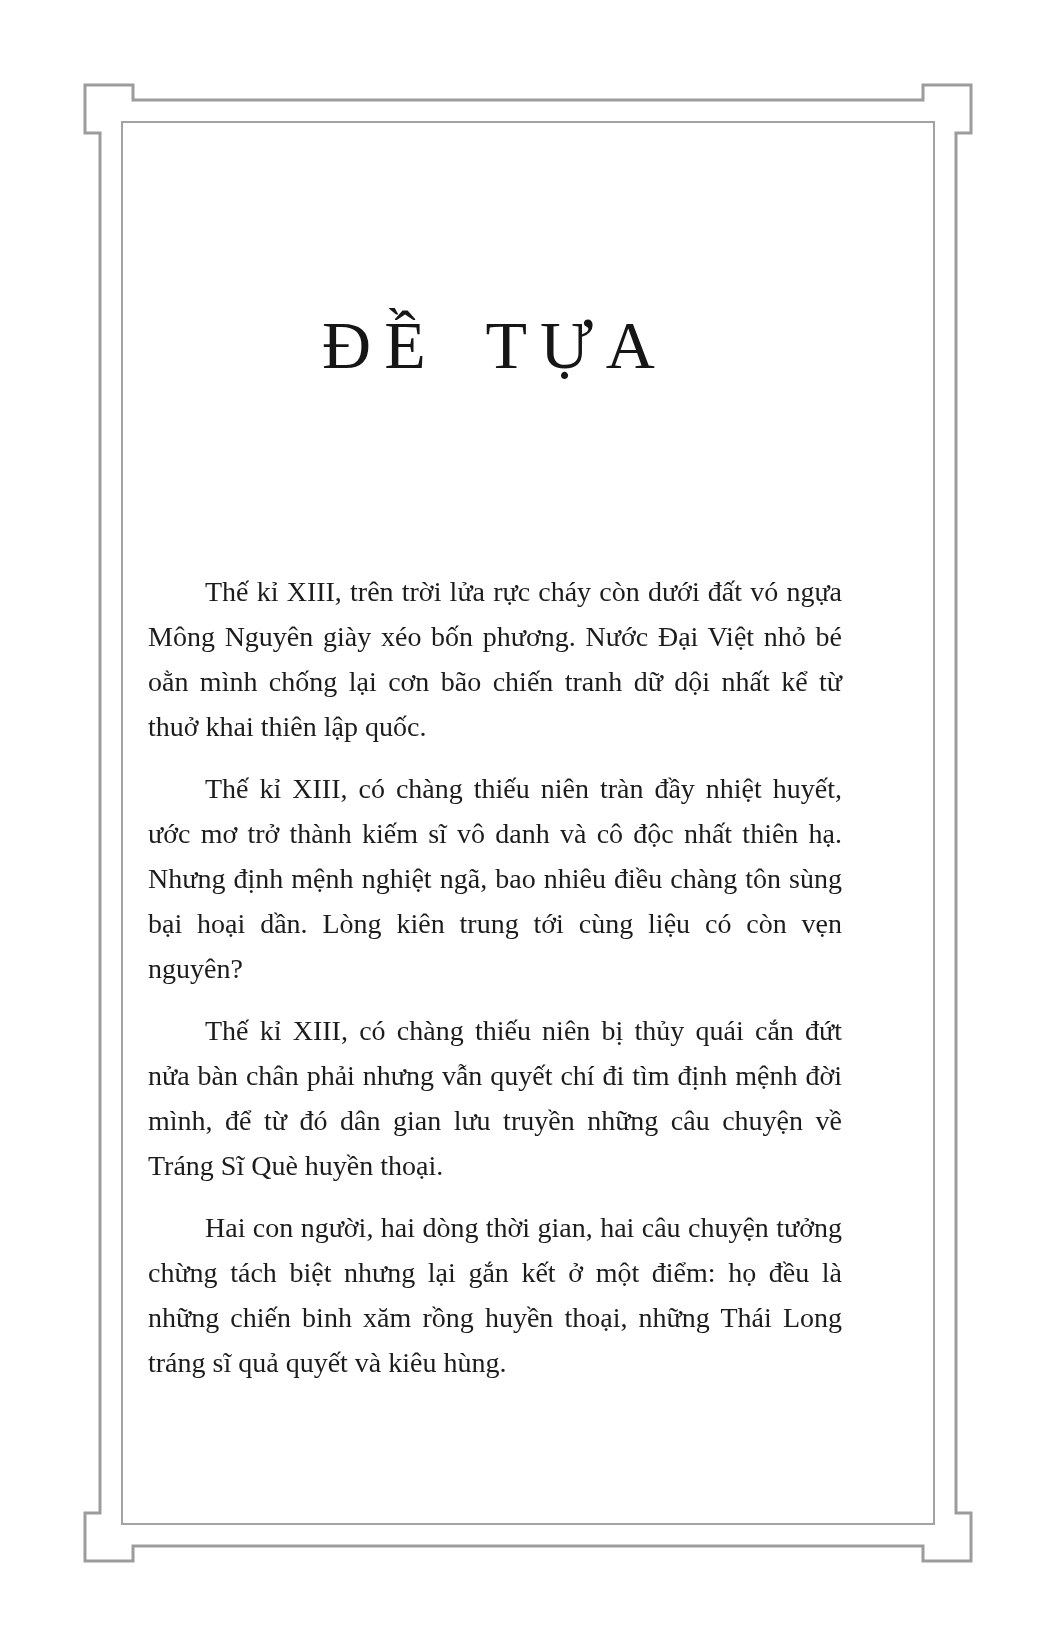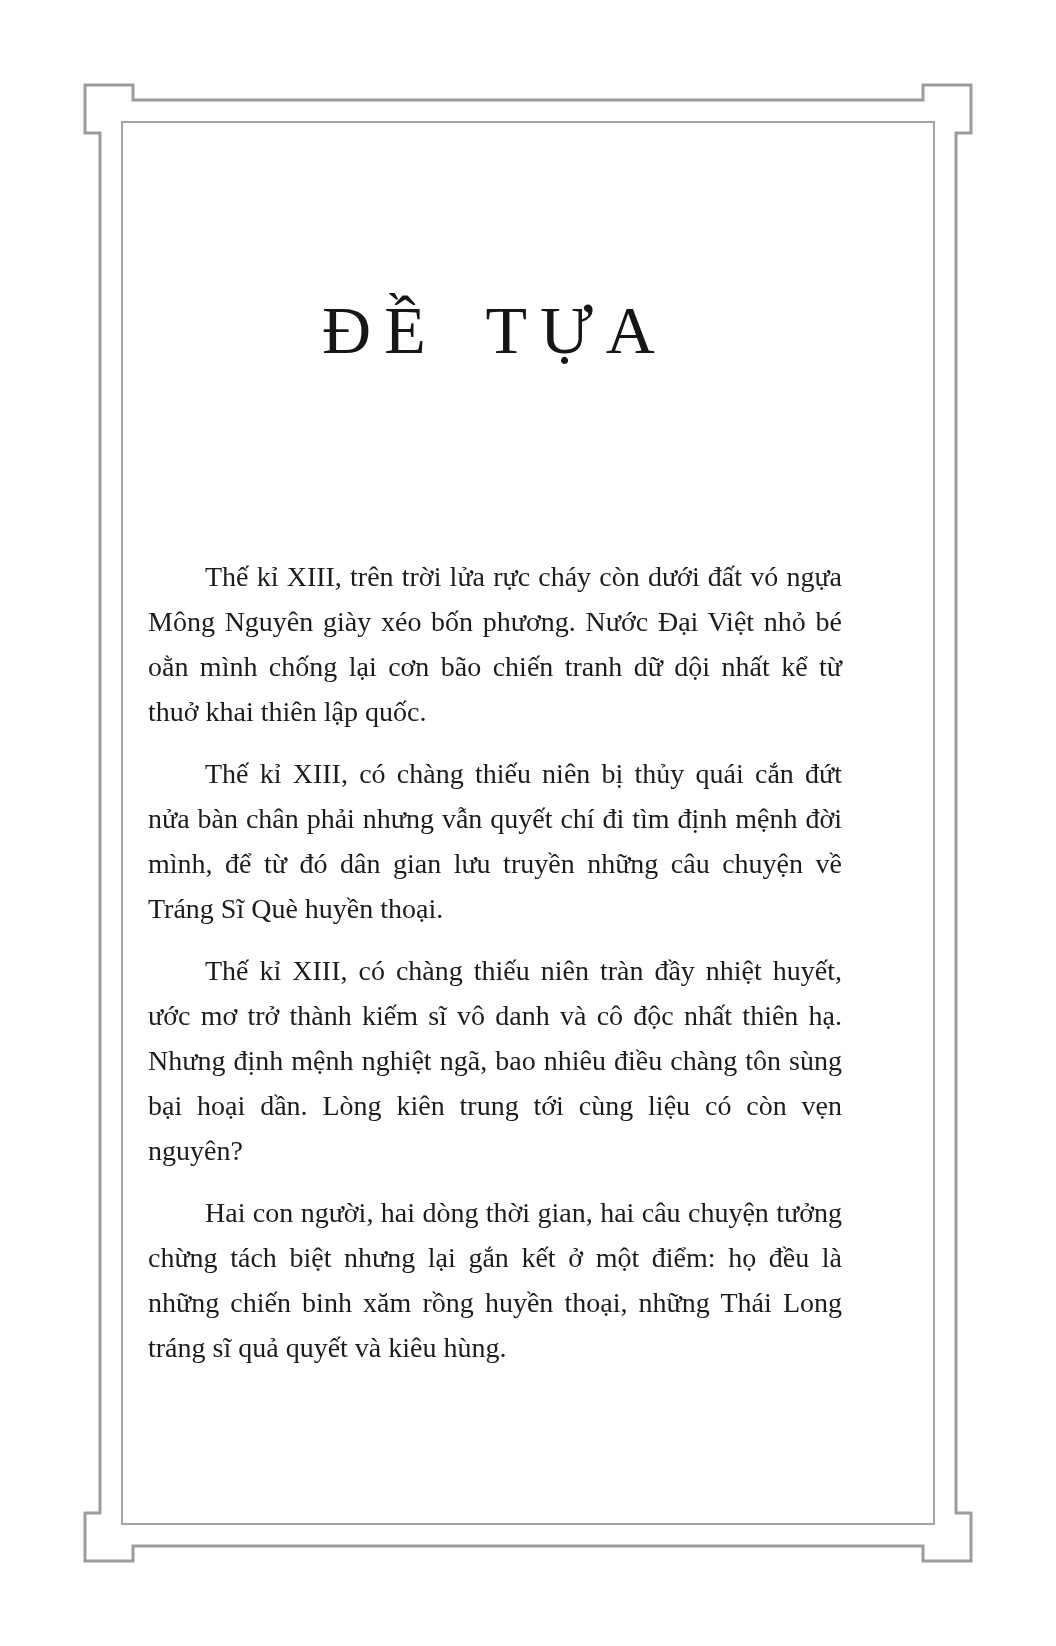--- a/index.html
+++ b/index.html
@@ -25,21 +25,21 @@
     pointer-events: none;
   }
   .content {
     position: absolute;
     left: 148px;
     top: 0;
     width: 694px;
     padding-top: 292px;
   }
   h1.title {
-    margin: 1px;
+    margin: 16px;
     font-size: 68px;
     font-weight: 500;
     letter-spacing: 13px;
     word-spacing: 18px;
     text-align: center;
     color: #161616;
     line-height: 1.1;
   }
   .body-text {
     margin-top: 186px;
@@ -73,19 +73,19 @@
              M 100,150 V 133 H 85 V 85 H 133 V 100 H 150" fill="none" stroke="#9c9c9c" stroke-width="3"></path>
 
     <rect x="122" y="122" width="812" height="1402" fill="none" stroke="#a3a3a3" stroke-width="2"></rect>
   </svg>
 
   <div class="content">
     <h1 class="title">ĐỀ TỰA</h1>
 
     <div class="body-text">
       <p>Thế kỉ XIII, trên trời lửa rực cháy còn dưới đất vó ngựa Mông Nguyên giày xéo bốn phương. Nước Đại Việt nhỏ bé oằn mình chống lại cơn bão chiến tranh dữ dội nhất kể từ thuở khai thiên lập quốc.</p>
+      <p>Thế kỉ XIII, có chàng thiếu niên tràn đầy nhiệt huyết, ước mơ trở thành kiếm sĩ vô danh và cô độc nhất thiên hạ. Nhưng định mệnh nghiệt ngã, bao nhiêu điều chàng tôn sùng bại hoại dần. Lòng kiên trung tới cùng liệu có còn vẹn nguyên?</p>
       <p>Thế kỉ XIII, có chàng thiếu niên bị thủy quái cắn đứt nửa bàn chân phải nhưng vẫn quyết chí đi tìm định mệnh đời mình, để từ đó dân gian lưu truyền những câu chuyện về Tráng Sĩ Què huyền thoại.</p>
-      <p>Thế kỉ XIII, có chàng thiếu niên tràn đầy nhiệt huyết, ước mơ trở thành kiếm sĩ vô danh và cô độc nhất thiên hạ. Nhưng định mệnh nghiệt ngã, bao nhiêu điều chàng tôn sùng bại hoại dần. Lòng kiên trung tới cùng liệu có còn vẹn nguyên?</p>
       <p>Hai con người, hai dòng thời gian, hai câu chuyện tưởng chừng tách biệt nhưng lại gắn kết ở một điểm: họ đều là những chiến binh xăm rồng huyền thoại, những Thái Long tráng sĩ quả quyết và kiêu hùng.</p>
     </div>
   </div>
 
 </div>
 
 </body></html>

